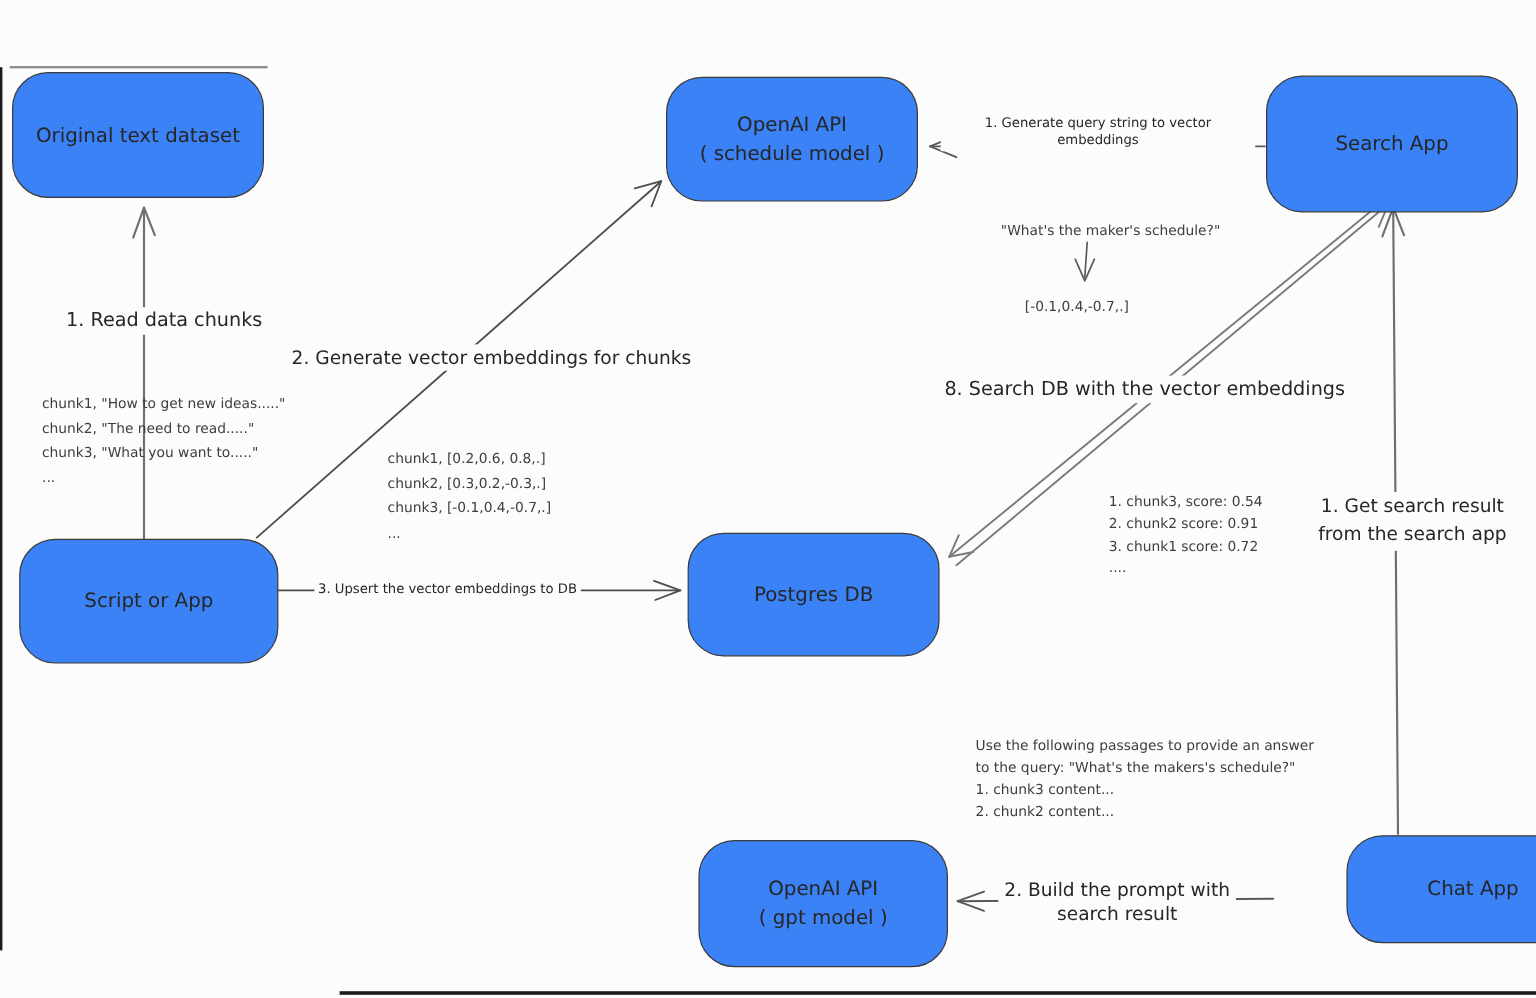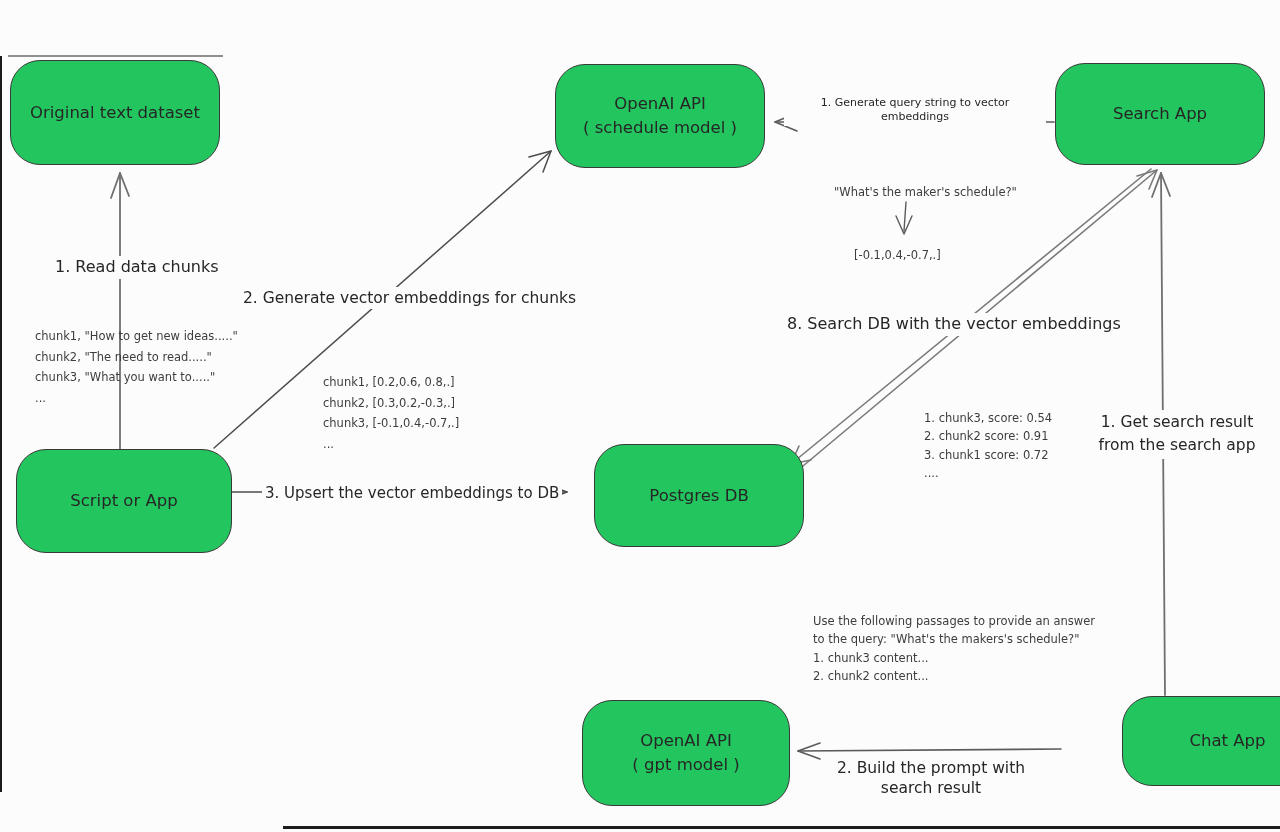--- a/index.html
+++ b/index.html
@@ -6,21 +6,21 @@
   .canvas {
     position:relative; width:1280px; height:832px;
     background:#fcfcfc; overflow:hidden;
     font-family:"DejaVu Sans", sans-serif; color:#2b2b2b;
   }
   svg.arrows { position:absolute; left:0; top:0; width:1280px; height:832px; }
   svg.arrows path { fill:none; stroke-linecap:round; stroke-linejoin:round; }
 
   .node {
     position:absolute; box-sizing:border-box;
-    border:1.6px solid #3a3a3a; border-radius:30px; background:#22c55e;
+    border:1.6px solid #3a3a3a; border-radius:30px; background:#3b82f6;
     display:flex; flex-direction:column; align-items:center; justify-content:center;
     text-align:left; font-size:16.5px; line-height:1.45; color:#262626;
   }
   .edge-label {
     position:absolute; background:#fcfcfc; color:#262626;
     font-size:15.5px; line-height:1.3; padding:1px 3px; white-space:nowrap;
   }
   .edge-label.wrap { white-space:normal; text-align:center; }
   .edge-label.left-align { text-align:center; line-height:1.5; }
   .anno {
@@ -89,54 +89,54 @@
 
   <div class="node" style="left:10px; top:60px; width:210px; height:105px;">
     <div>Original text dataset</div>
   </div>
 
   <div class="node" style="left:555px; top:64px; width:210px; height:104px;">
     <div>OpenAI API</div>
     <div>( schedule model )</div>
   </div>
 
-  <div class="node" style="left:1055px; top:63px; width:210px; height:102px;">
+  <div class="node" style="left:1055px; top:63px; width:210px; height:114px;">
     <div>Search App</div>
   </div>
 
   <div class="node" style="left:16px; top:449px; width:216px; height:104px;">
     <div>Script or App</div>
   </div>
 
-  <div class="node" style="left:594px; top:444px; width:210px; height:103px;">
+  <div class="node" style="left:573px; top:444px; width:210px; height:103px;">
     <div>Postgres DB</div>
   </div>
 
   <div class="node" style="left:582px; top:700px; width:208px; height:106px;">
     <div>OpenAI API</div>
     <div>( gpt model )</div>
   </div>
 
   <div class="node" style="left:1122px; top:696px; width:211px; height:90px;">
     <div>Chat App</div>
   </div>
 
   <div class="edge-label" style="left:52px; top:256px; font-size:16px;">1. Read data chunks</div>
 
   <div class="edge-label" style="left:240px; top:287px;">2. Generate vector embeddings for chunks</div>
 
-  <div class="edge-label" style="left:262px; top:483px; font-size:15px;">3. Upsert the vector embeddings  to DB</div>
+  <div class="edge-label" style="left:262px; top:483px; font-size:11px;">3. Upsert the vector embeddings  to DB</div>
 
   <div class="edge-label wrap" style="left:784px; top:95px; width:256px; font-size:11px;">1. Generate query string to vector embeddings</div>
 
   <div class="edge-label" style="left:784px; top:313px; font-size:16px;">8. Search DB with the vector embeddings</div>
 
   <div class="edge-label wrap left-align" style="left:1090px; top:410px; width:168px;">1. Get search result from the search app</div>
 
-  <div class="edge-label wrap" style="left:832px; top:757px; width:192px;">2. Build the prompt with search result</div>
+  <div class="edge-label wrap" style="left:832px; top:731px; width:192px;">2. Build the prompt with search result</div>
 
   <div class="anno" style="left:35px; top:326px;">
     <div>chunk1, "How to get new ideas....."</div>
     <div>chunk2, "The need to read....."</div>
     <div>chunk3, "What you want to....."</div>
     <div>...</div>
   </div>
 
   <div class="anno" style="left:323px; top:372px;">
     <div>chunk1, [0.2,0.6, 0.8,.]</div>

